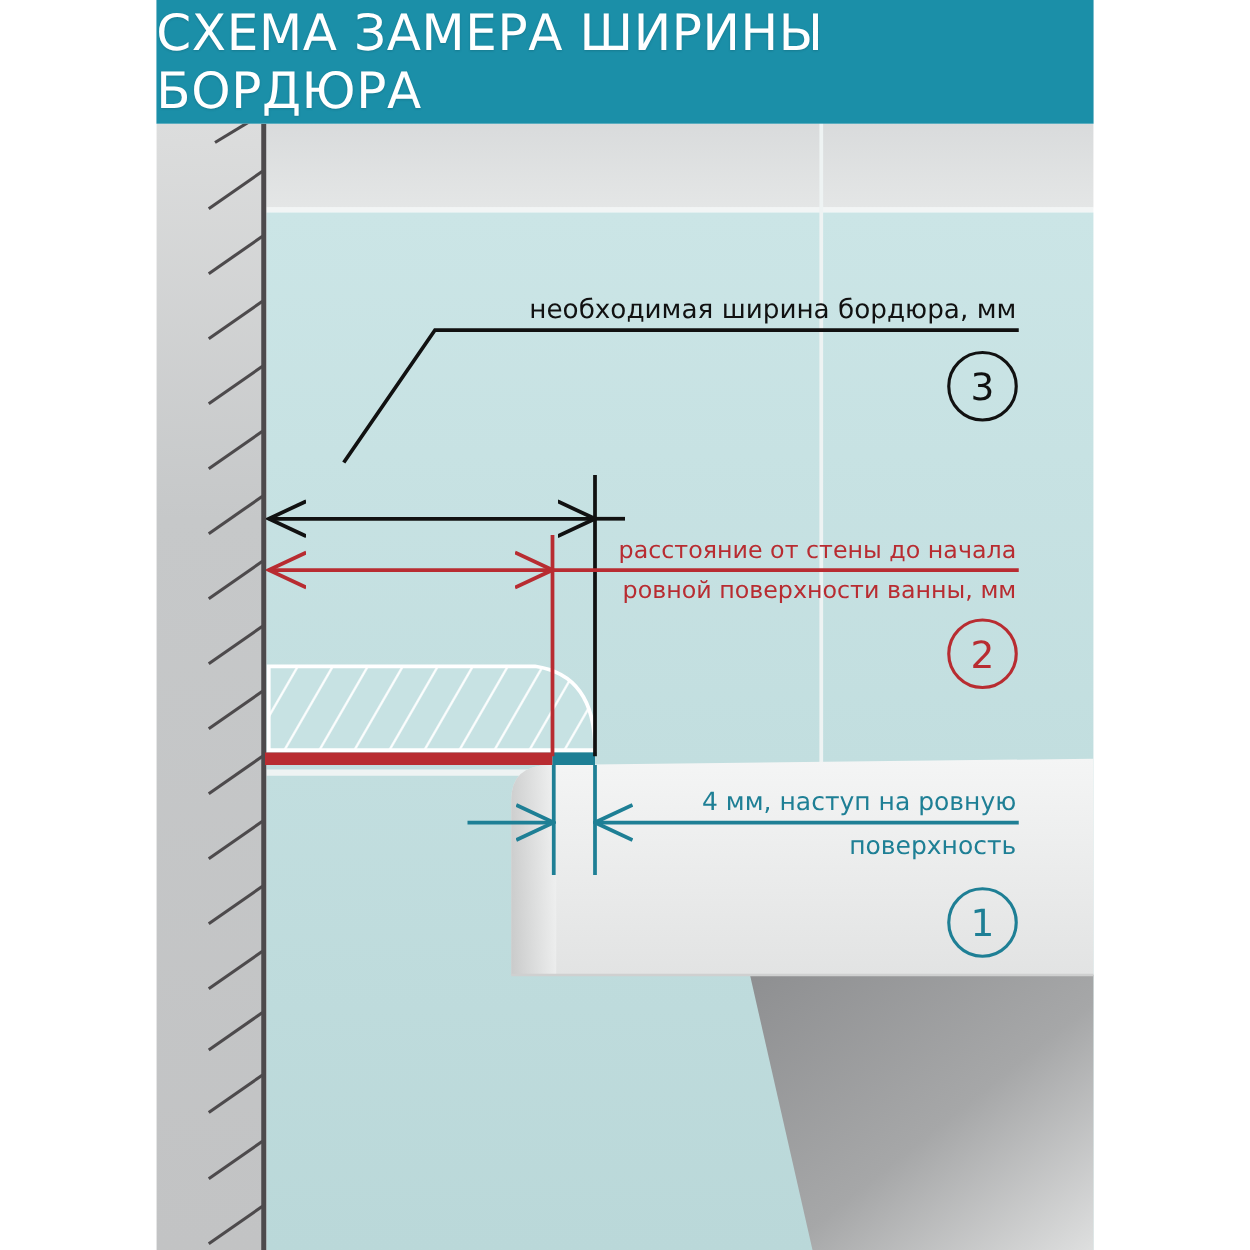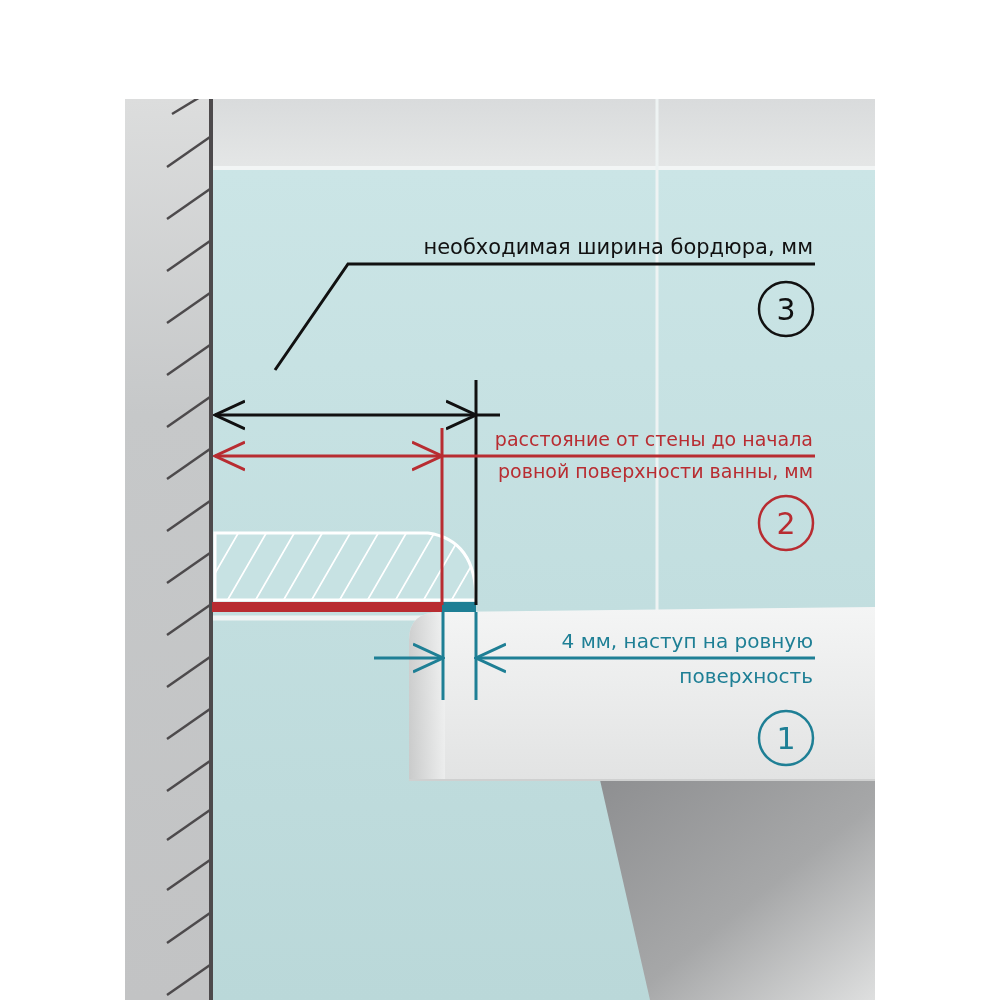--- a/index.html
+++ b/index.html
@@ -8,20 +8,23 @@
   .header { position: absolute; left: 0; top: 0; width: 750px; height: 99px; background: #1b8fa8; display: flex; align-items: center; justify-content: center; }
   .header-title { color: #ffffff; font-size: 40px; font-weight: 400; letter-spacing: 0.5px; font-family: "DejaVu Sans", sans-serif; text-shadow: 0 1px 2px rgba(0,0,0,0.15); }
   svg#scene { position: absolute; left: 0; top: 99px; }
   .lbl { font-family: "DejaVu Sans", sans-serif; }
 </style>
 </head>
 <body>
 
 <div id="canvas">
 
+  <div class="header">
+    <span class="header-title">СХЕМА ЗАМЕРА ШИРИНЫ БОРДЮРА</span>
+  </div>
 
   <svg id="scene" width="750" height="901" viewBox="125 99 750 901" xmlns="http://www.w3.org/2000/svg">
     <defs>
       <linearGradient id="upperGray" x1="0" y1="0" x2="0" y2="1">
         <stop offset="0" stop-color="#d9dbdc"></stop>
         <stop offset="1" stop-color="#e4e6e6"></stop>
       </linearGradient>
       <linearGradient id="wallGrad" x1="0" y1="0" x2="0" y2="1">
         <stop offset="0" stop-color="#dcdddd"></stop>
         <stop offset="0.35" stop-color="#c6c8c9"></stop>

